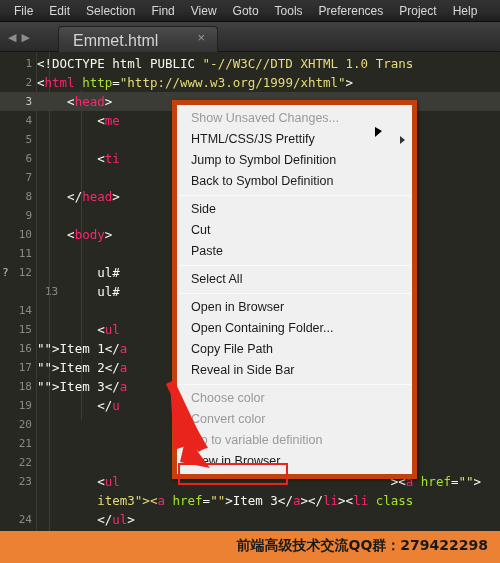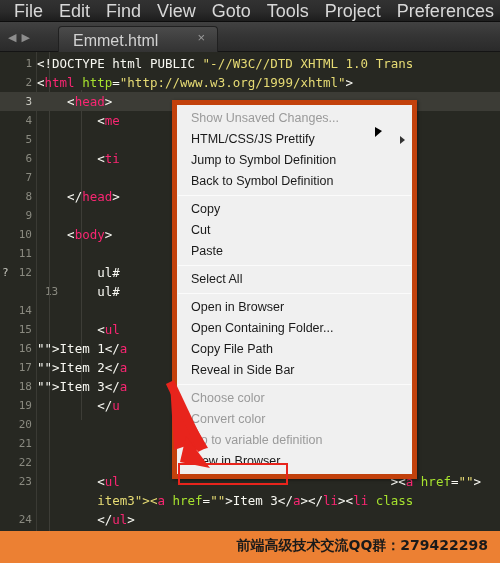--- a/index.html
+++ b/index.html
@@ -13,21 +13,21 @@
 
   
   .menubar {
     position: absolute; left:0; top:0; width:500px; height:22px;
     background: linear-gradient(to bottom,#323232 0%,#2b2b2b 55%,#1d1d1d 100%);
     border-bottom: 1px solid #0d0d0d;
     display:flex; align-items:center;
     padding-left: 6px;
   }
   .menubar .mitem {
-    color:#d8d8d8; font-size:18px; line-height:22px;
+    color:#d8d8d8; font-size:12px; line-height:22px;
     padding: 0 8px; white-space:nowrap; cursor:default;
   }
 
   
   .tabbar {
     position:absolute; left:0; top:22px; width:500px; height:30px;
     background: linear-gradient(to bottom,#414141 0%,#343434 50%,#2a2a2a 100%);
     border-bottom:1px solid #141414;
   }
   .navarrows {
@@ -138,26 +138,27 @@
   }
 </style>
 </head>
 <body>
 
 <div id="app">
 
   <div class="menubar" id="menubar">
       <div class="mitem">File</div>
       <div class="mitem">Edit</div>
+      <div class="mitem">Selection</div>
       <div class="mitem">Find</div>
       <div class="mitem">View</div>
       <div class="mitem">Goto</div>
       <div class="mitem">Tools</div>
+      <div class="mitem">Preferences</div>
       <div class="mitem">Project</div>
-      <div class="mitem">Preferences</div>
       <div class="mitem">Help</div>
     </div>
 
   <div class="tabbar">
     <div class="navarrows">
       <span class="arrowglyph">◀</span>
       <span class="arrowglyph">▶</span>
     </div>
     <div class="tab">
       <span class="tabtitle">Emmet.html</span>
@@ -223,21 +224,21 @@
         <div class="codeline" style="top: 458px;"><span class="s-plain">        &lt;/</span><span class="s-tag">ul</span><span class="s-plain">&gt;</span></div>
       </div>
   </div>
 
   <div class="ctxmenu" id="ctxmenu">
       <div class="ctxitem disabled"><span>Show Unsaved Changes...</span></div>
       <div class="ctxitem"><span>HTML/CSS/JS Prettify</span><span class="submenu-arrow"></span></div>
       <div class="ctxitem"><span>Jump to Symbol Definition</span></div>
       <div class="ctxitem"><span>Back to Symbol Definition</span></div>
       <div class="ctxsep"></div>
-      <div class="ctxitem"><span>Copy</span></div>
+      <div class="ctxitem"><span>Side</span></div>
       <div class="ctxitem"><span>Cut</span></div>
       <div class="ctxitem"><span>Paste</span></div>
       <div class="ctxsep"></div>
       <div class="ctxitem"><span>Select All</span></div>
       <div class="ctxsep"></div>
       <div class="ctxitem"><span>Open in Browser</span></div>
       <div class="ctxitem"><span>Open Containing Folder...</span></div>
       <div class="ctxitem"><span>Copy File Path</span></div>
       <div class="ctxitem"><span>Reveal in Side Bar</span></div>
       <div class="ctxsep"></div>

